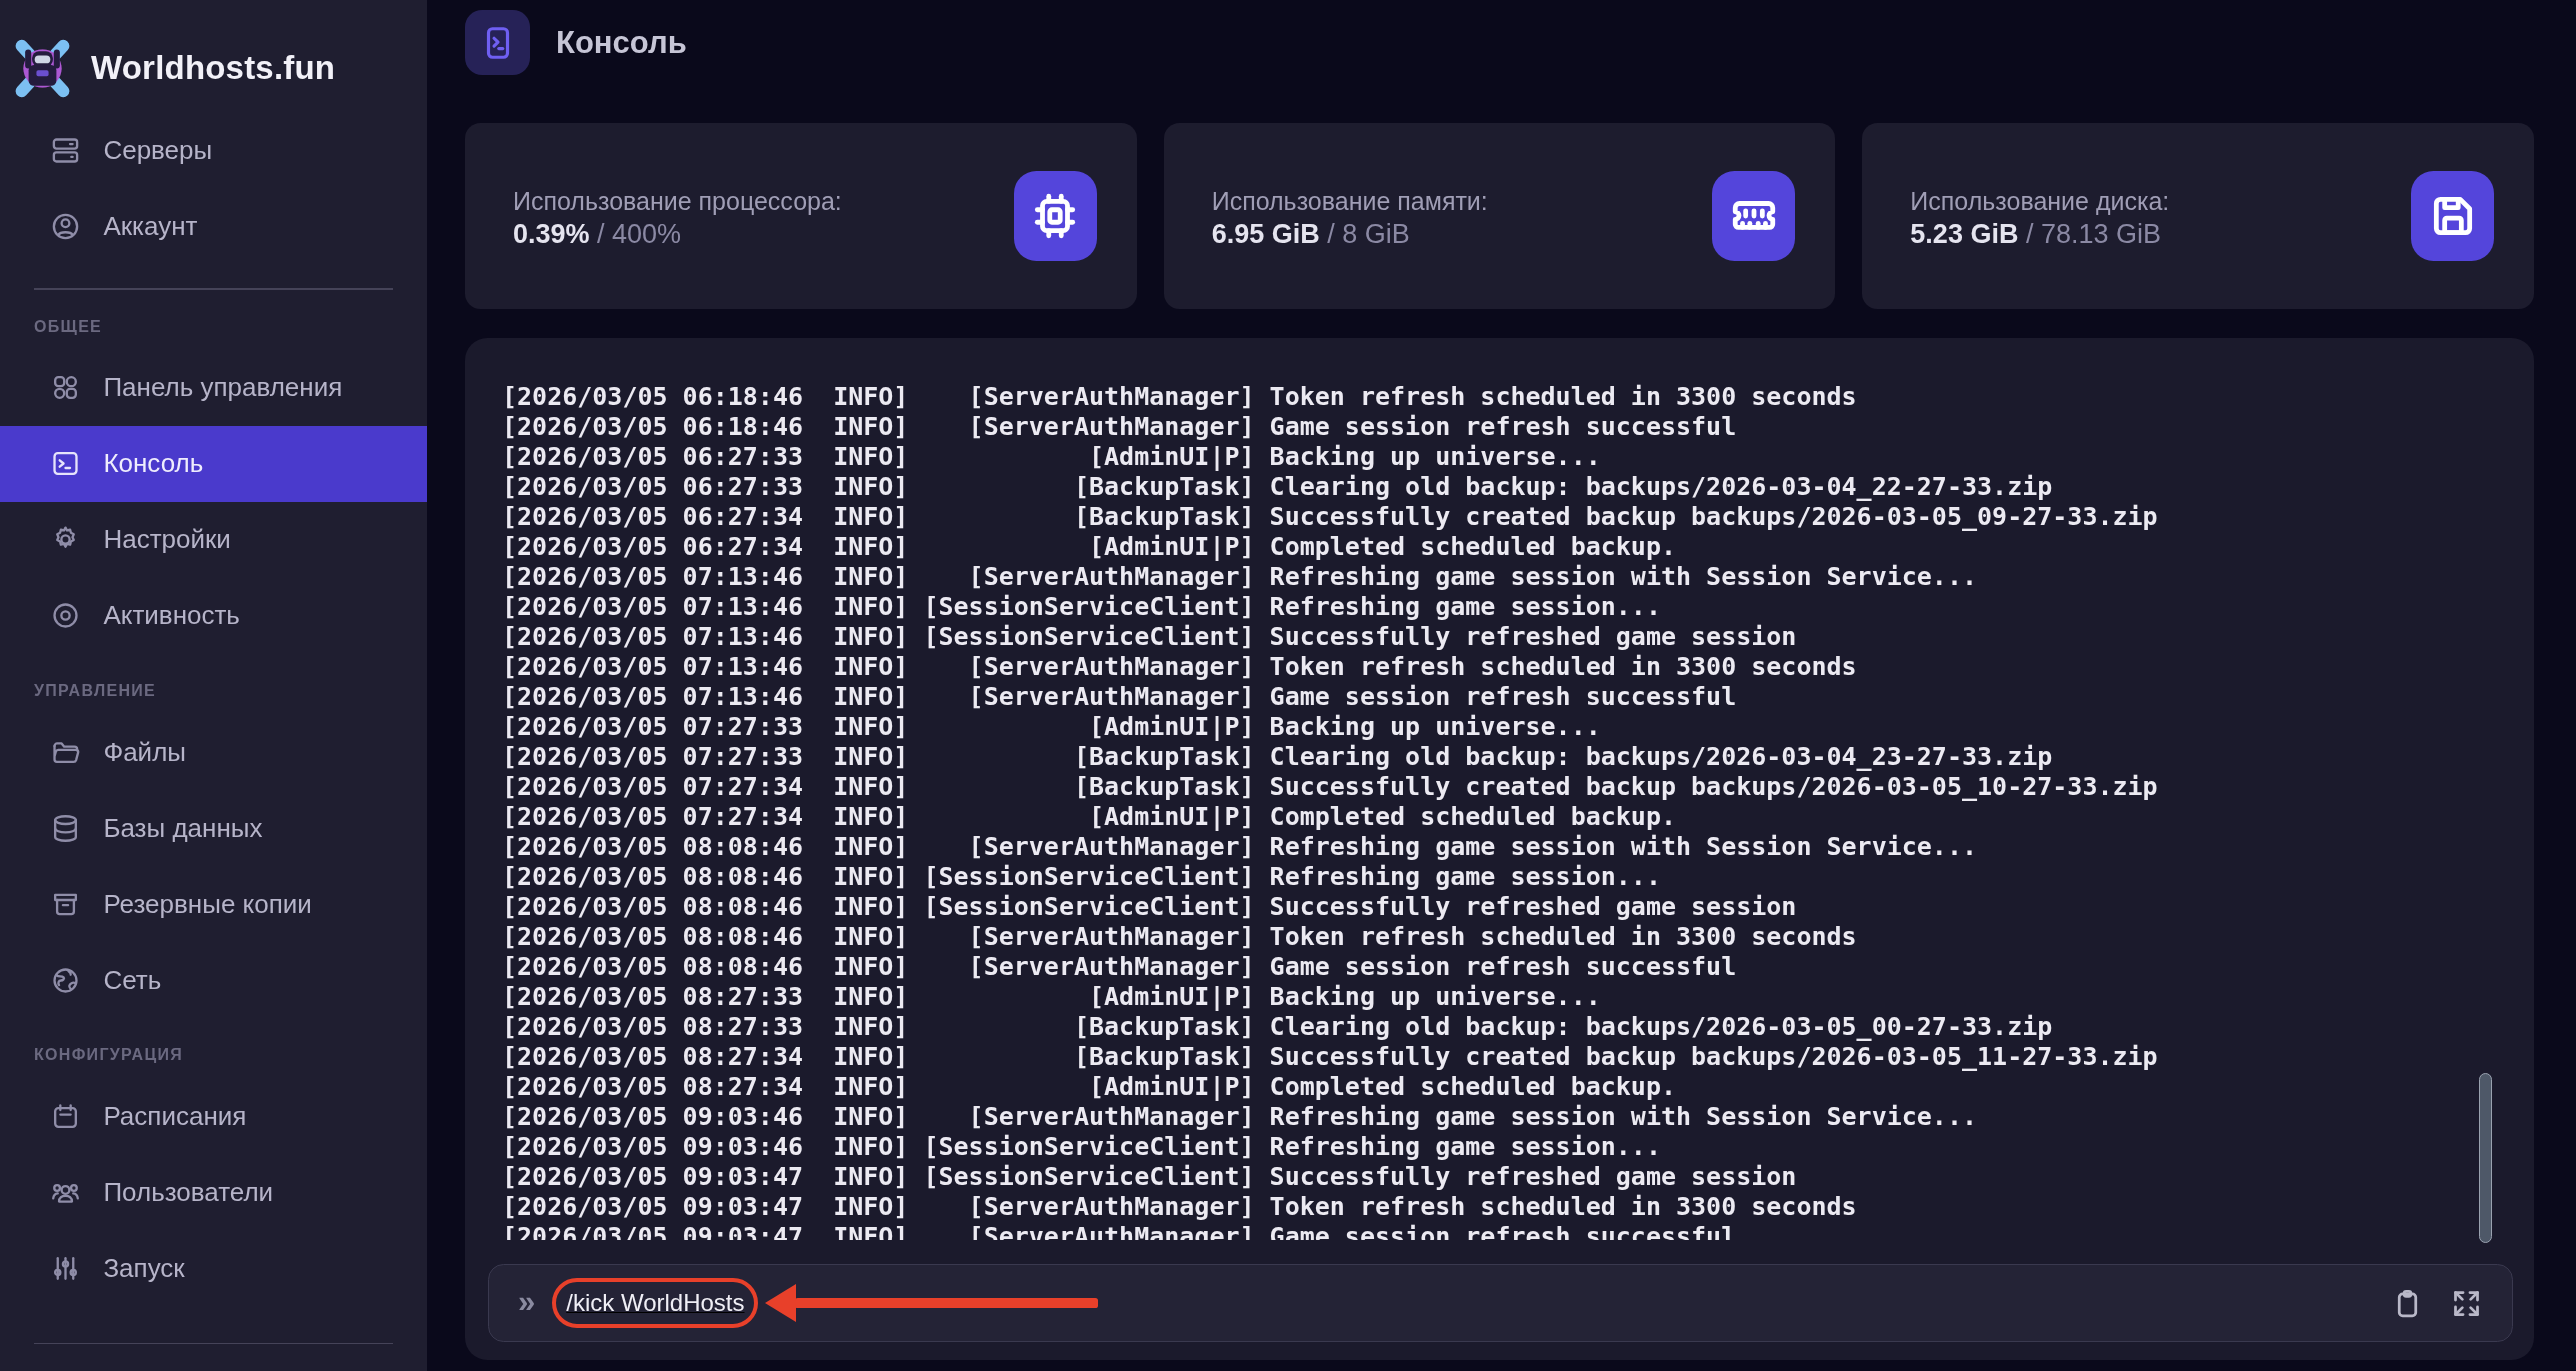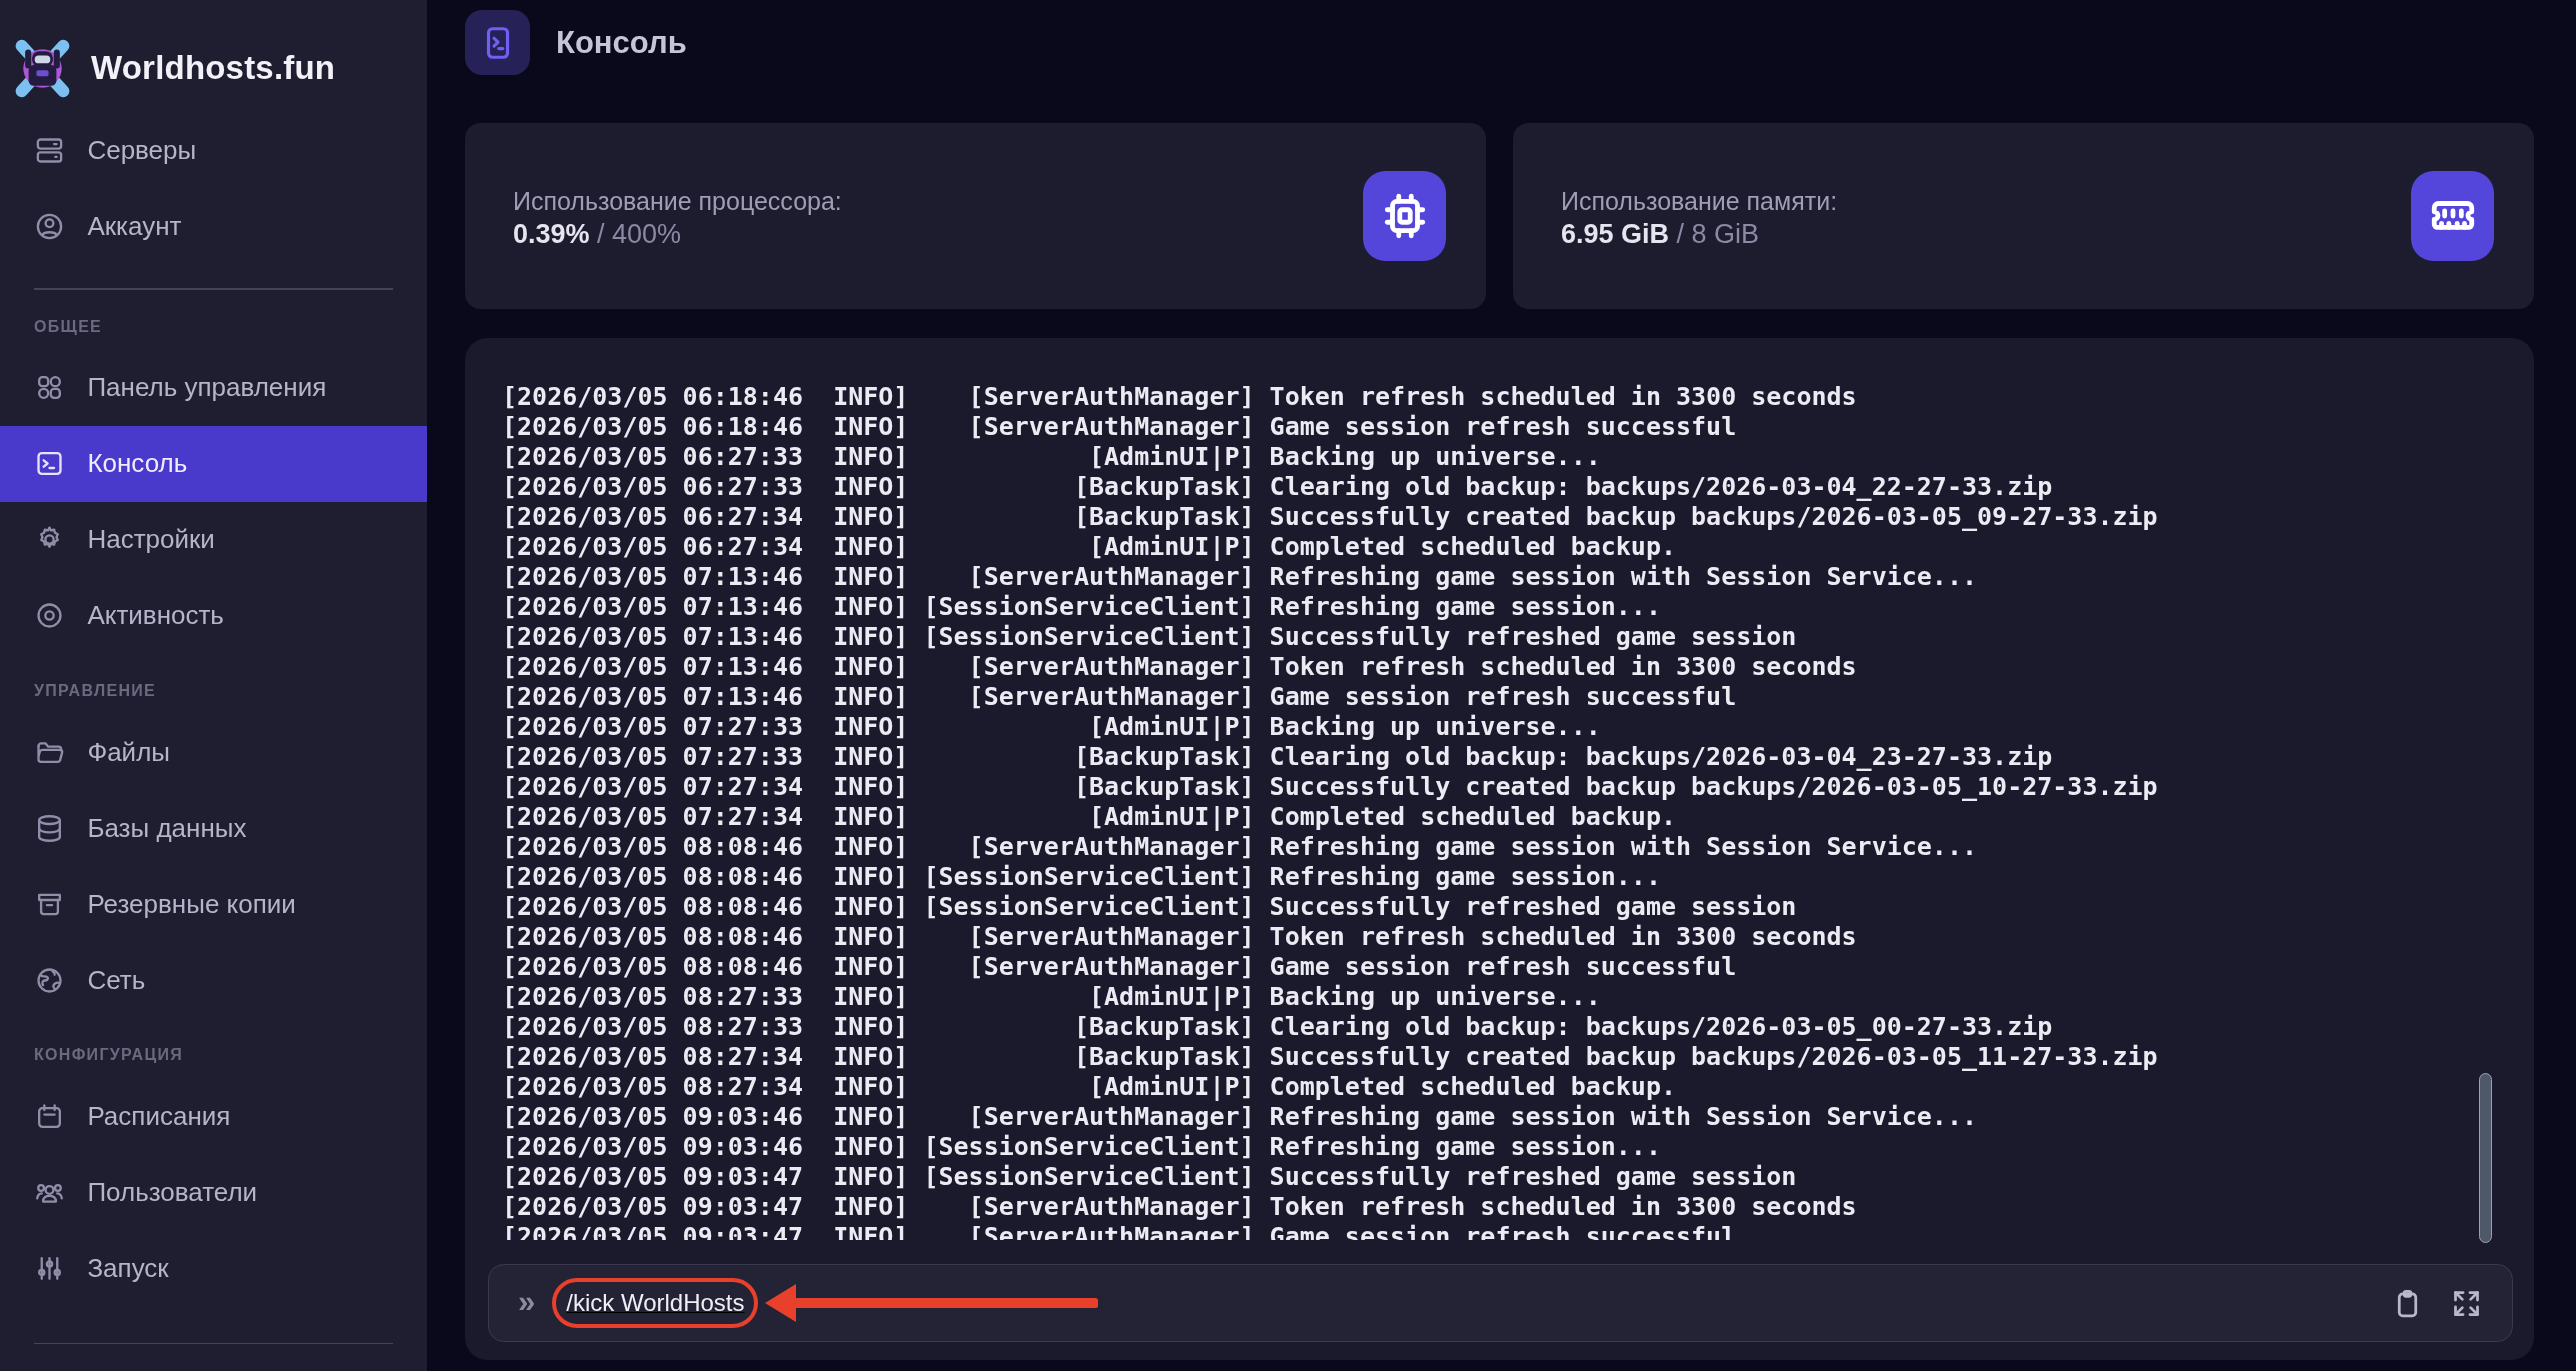--- a/index.html
+++ b/index.html
@@ -12,21 +12,21 @@
   
   .sidebar {
     position:absolute; left:0; top:0; width:427px; height:1372px;
     background:#1f1e30; overflow:hidden;
   }
   .logo-row { display:flex; align-items:center; gap:19px; padding:24px 0 0 13px; height:112px; }
   .logo-mark { width:59px; height:59px; flex:0 0 auto; }
   .logo-title { color:#f2f1f8; font-size:33px; font-weight:700; letter-spacing:0.2px; }
 
   .nav-item {
-    display:flex; align-items:center; gap:22.4px; height:76px; padding-left:34px;
+    display:flex; align-items:center; gap:22.4px; height:76px; padding-left:50px;
     color:#b6b4c9; font-size:26px; cursor:pointer;
   }
   .nav-item .nav-icon { width:31px; height:31px; color:#8f8da8; flex:0 0 auto; display:flex; }
   .nav-item .nav-icon svg { width:31px; height:31px; }
   .nav-item.active { background:#4a3acc; color:#efedfd; }
   .nav-item.active .nav-icon { color:#e6e3fb; }
 
   .side-divider { height:1.7px; background:#454358; margin:24px 34px 0 34px; }
   .side-divider.bottom { margin-top:36px; }
   .section-label {
@@ -306,20 +306,31 @@
           <div class="stat-tile">
             <svg viewBox="0 0 24 24" fill="none" stroke="currentColor" stroke-width="2.3" stroke-linecap="round" stroke-linejoin="round">
               <path d="M3 8 a2 2 0 0 1 2-2 h14 a2 2 0 0 1 2 2 v2 a1.8 1.8 0 0 0 0 3.6 V16 a1.5 1.5 0 0 1-1.5 1.5 h-15 A1.5 1.5 0 0 1 3 16 v-2.4 a1.8 1.8 0 0 0 0-3.6 z"></path>
               <line x1="8" y1="9.5" x2="8" y2="12"></line>
               <line x1="12" y1="9.5" x2="12" y2="12"></line>
               <line x1="16" y1="9.5" x2="16" y2="12"></line>
               <line x1="6.5" y1="17.5" x2="6.5" y2="15.5"></line>
               <line x1="10" y1="17.5" x2="10" y2="15.5"></line>
               <line x1="14" y1="17.5" x2="14" y2="15.5"></line>
               <line x1="17.5" y1="17.5" x2="17.5" y2="15.5"></line>
+            </svg>
+          </div>
+        </div>
+        <div class="stat-card">
+          <div class="stat-label">Использование диска:</div>
+          <div class="stat-value"><b>5.23 GiB</b><span> / 78.13 GiB</span></div>
+          <div class="stat-tile">
+            <svg viewBox="0 0 24 24" fill="none" stroke="currentColor" stroke-width="2.3" stroke-linecap="round" stroke-linejoin="round">
+              <path d="M4 6 a2 2 0 0 1 2-2 h9.5 L20 8.5 V18 a2 2 0 0 1-2 2 H6 a2 2 0 0 1-2-2 z"></path>
+              <path d="M8 4 v4 h6.5 v-4"></path>
+              <rect x="8" y="13" width="8" height="7" rx="1"></rect>
             </svg>
           </div>
         </div>
       </div>
 
     <div class="console-panel">
       <pre class="console-log" id="console-log">[2026/03/05 06:18:46  INFO]    [ServerAuthManager] Token refresh scheduled in 3300 seconds
 [2026/03/05 06:18:46  INFO]    [ServerAuthManager] Game session refresh successful
 [2026/03/05 06:27:33  INFO]            [AdminUI|P] Backing up universe...
 [2026/03/05 06:27:33  INFO]           [BackupTask] Clearing old backup: backups/2026-03-04_22-27-33.zip

